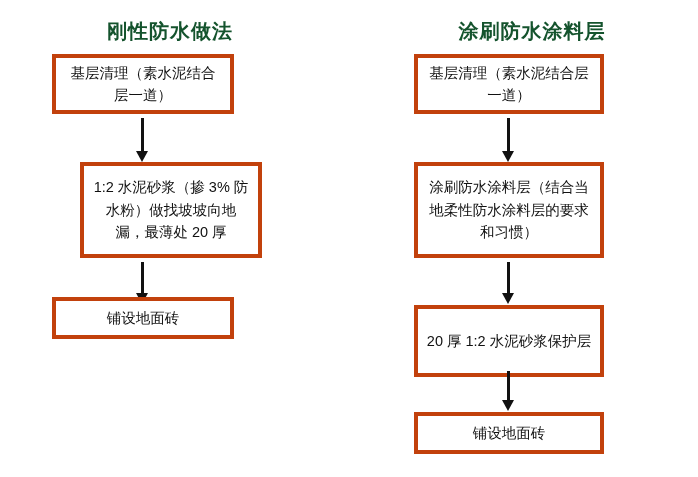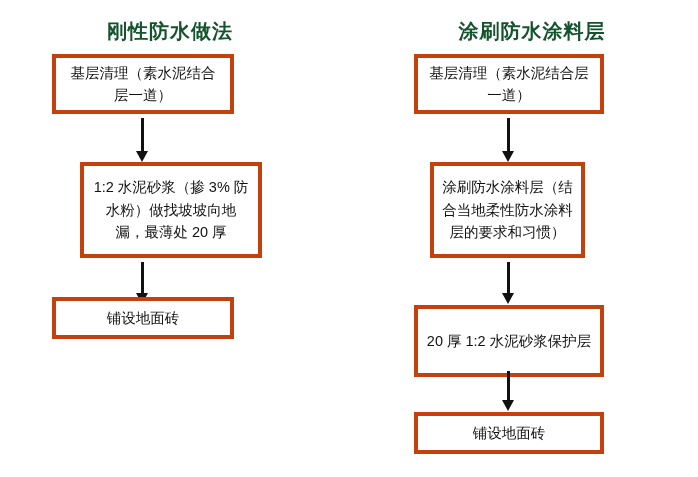--- a/index.html
+++ b/index.html
@@ -117,21 +117,21 @@
 
     <div class="node" style="left:24px; top:54px; width:190px; height:60px;">
       <span>基层清理（素水泥结合层一道）</span>
     </div>
 
     <div class="arrow" style="left:115px; top:118px; height:44px;">
       <div class="shaft" style="height:33px;"></div>
       <div class="head" style="top:33px;"></div>
     </div>
 
-    <div class="node" style="left:24px; top:162px; width:155px; height:96px;margin-left:16px;">
+    <div class="node" style="left:24px; top:162px; width:190px; height:96px;">
       <span>涂刷防水涂料层（结合当地柔性防水涂料层的要求和习惯）</span>
     </div>
 
     <div class="arrow" style="left:115px; top:262px; height:42px;">
       <div class="shaft" style="height:31px;"></div>
       <div class="head" style="top:31px;"></div>
     </div>
 
     <div class="node" style="left:24px; top:305px; width:190px; height:72px;">
       <span>20 厚 1:2 水泥砂浆保护层</span>

